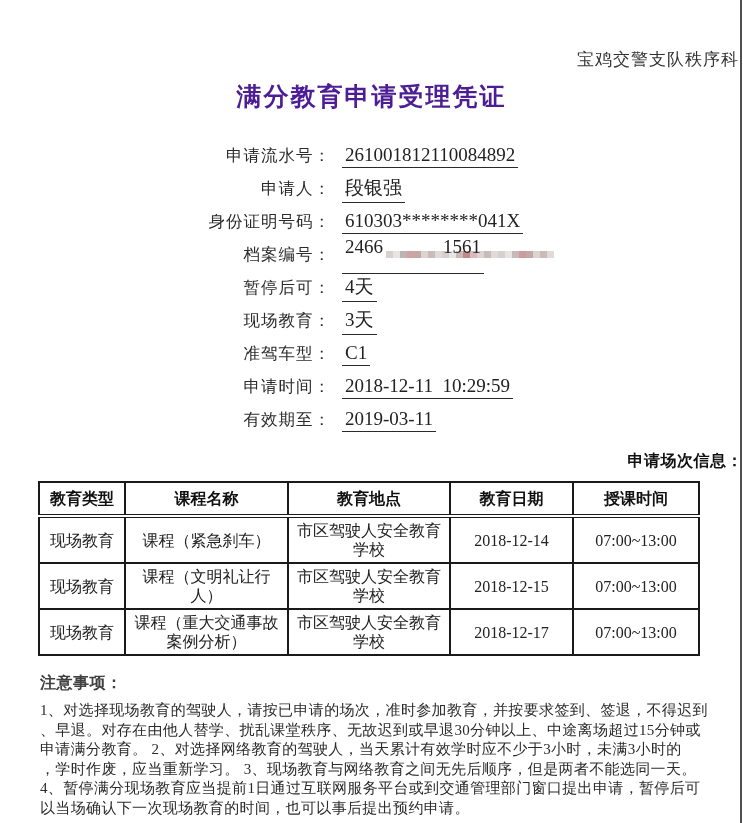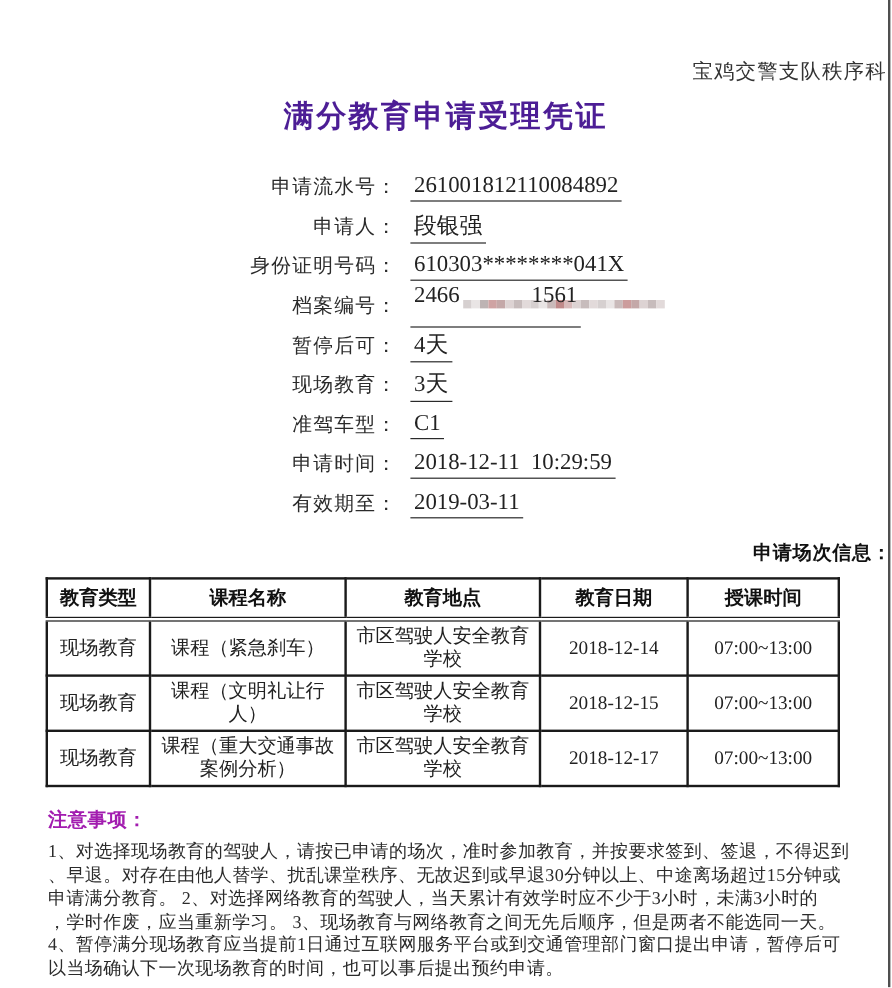--- a/index.html
+++ b/index.html
@@ -35,21 +35,21 @@
   .sec-heading{margin:15px 0 0 40px;font-size:16px;font-weight:700;color:#111;
                font-family:"Liberation Sans","DejaVu Sans",sans-serif;letter-spacing:0.5px;text-align:right;}
 
   table.sched{margin:9px 0 0 38px;border-collapse:collapse;table-layout:fixed;width:660px;}
   table.sched th,table.sched td{border:2px solid #1a1a1a;text-align:center;vertical-align:middle;
       font-size:16px;line-height:19px;padding:2px 7px;color:#222;word-break:break-all;}
   table.sched th{height:27px;font-weight:700;border-bottom:4px double #1a1a1a;color:#111;}
   table.sched td{height:40px;}
 
   .notes{margin:17px 28px 0 40px;}
-  .notes-heading{font-size:16px;font-weight:700;color:#a21caf;
+  .notes-heading{font-size:16px;font-weight:700;color:#404040;
                  font-family:"Liberation Sans","DejaVu Sans",sans-serif;letter-spacing:0.5px;}
   .note-lines{margin-top:7px;font-size:15px;line-height:19.5px;letter-spacing:0.35px;
               color:#2b2b2b;white-space:nowrap;}
 </style>
 </head>
 <body>
 
 <div class="page">
   <div class="edge-line"></div>
 

